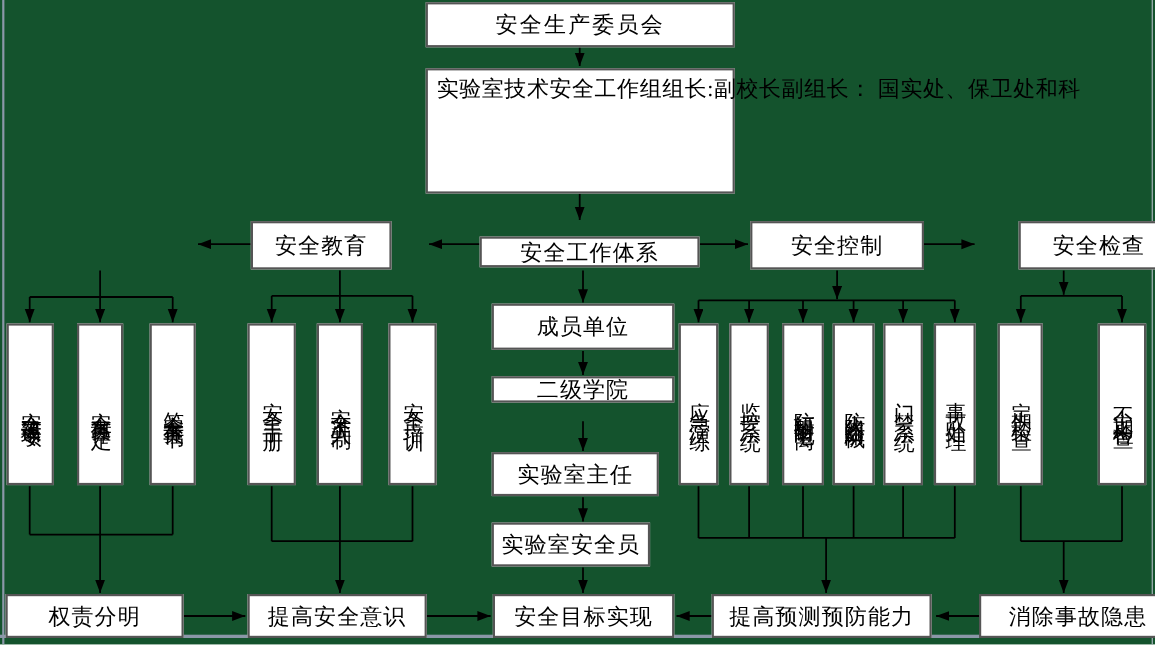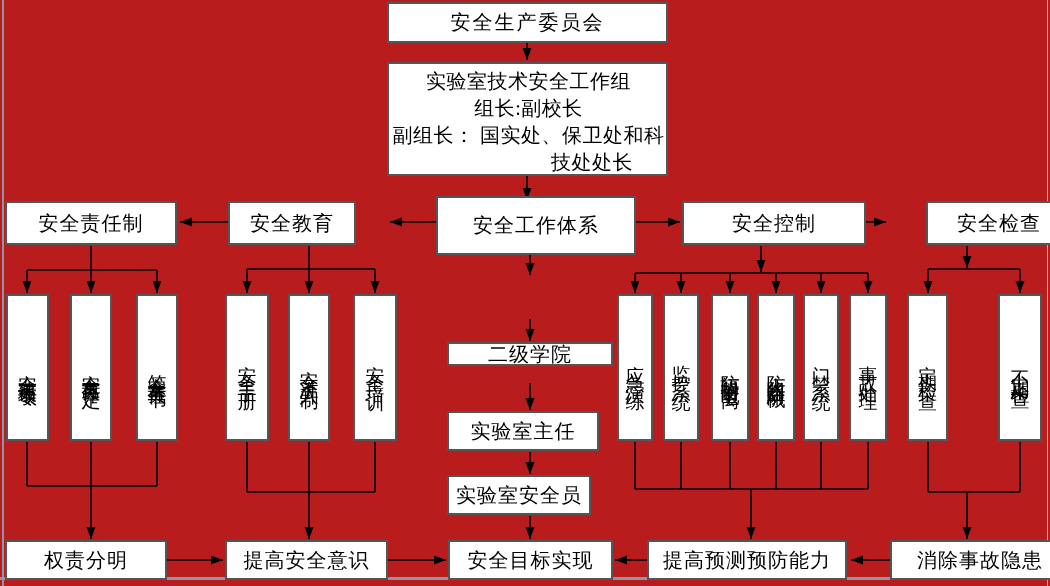--- a/index.html
+++ b/index.html
@@ -1,34 +1,34 @@
 <!DOCTYPE html>
 <html><head>
 <meta charset="utf-8">
 <style>
   html,body{margin:0;padding:0;background:#fff;}
   #stage{
-    position:relative;width:1050px;height:586px;background:#b91c1c;
+    position:relative;width:1050px;height:586px;background:#14532d;
     font-family:"Liberation Serif","DejaVu Serif",serif;color:#000;
     overflow:hidden;
   }
   .node{
     position:absolute;box-sizing:border-box;background:#fff;
     border:2px solid #555;display:flex;align-items:center;justify-content:center;
     font-size:20px;letter-spacing:1px;white-space:nowrap;z-index:2;
   }
   .node.v{
     writing-mode:vertical-rl;text-orientation:upright;
     font-size:19px;white-space:normal;
   }
   .ls9{letter-spacing:9px;}   
   .ls5{letter-spacing:5px;}   
   .ls3{letter-spacing:3px;}   
   .multiline{
-    align-items:center;justify-content:flex-start;flex-direction:column;
+    align-items:flex-start;justify-content:flex-start;flex-direction:row;
     padding:4px 6px 16px 8px;line-height:27px;letter-spacing:0.5px;
   }
   .multiline .ln{white-space:nowrap;}
   .multiline .indent{padding-left:127px;}
   svg.wires{position:absolute;left:0;top:0;z-index:1;pointer-events:none;}
   .frame{position:absolute;z-index:0;}
   #frame-left{left:2px;top:0;width:2px;height:586px;background:#8b97a8;}
   #frame-right{left:1047px;top:0;width:1px;height:586px;background:#b3bcc8;}
   #frame-bottom{left:0;top:577px;width:1050px;height:3px;background:#8b97a8;}
 </style>
@@ -124,26 +124,26 @@
 
   <div class="node" style="left:387px;top:2px;width:281px;height:41px;letter-spacing:2px">安全生产委员会</div>
 
   <div class="node multiline" style="left:387px;top:62px;width:281px;height:114px">
     <div class="ln">实验室技术安全工作组</div>
     <div class="ln">组长:副校长</div>
     <div class="ln">副组长： 国实处、保卫处和科</div>
     <div class="ln indent">技处处长</div>
   </div>
 
-  <div class="node" style="left:5px;top:201px;width:172px;height:44px">安全责任制</div>
   <div class="node" style="left:228px;top:201px;width:128px;height:44px">安全教育</div>
-  <div class="node" style="left:436px;top:196px;width:200px;height:59px">安全工作体系</div>
-  <div class="node" style="left:682px;top:201px;width:184px;height:44px">安全控制</div>
+  <div class="node" style="left:436px;top:215px;width:200px;height:28px">安全工作体系</div>
+  <div class="node" style="left:682px;top:201px;width:158px;height:44px">安全控制</div>
   <div class="node" style="left:926px;top:201px;width:146px;height:44px">安全检查</div>
 
+  <div class="node" style="left:447px;top:276px;width:166px;height:42px">成员单位</div>
   <div class="node" style="left:447px;top:342px;width:166px;height:24px">二级学院</div>
   <div class="node" style="left:447px;top:411px;width:152px;height:40px">实验室主任</div>
   <div class="node" style="left:447px;top:475px;width:144px;height:40px">实验室安全员</div>
 
   <div class="node v ls3" style="left:6px;top:294px;width:43px;height:147px">安全建设专项</div>
   <div class="node v ls3" style="left:70px;top:294px;width:42px;height:147px">安全责任界定</div>
   <div class="node v ls3" style="left:136px;top:294px;width:42px;height:147px">签安全责任书</div>
 
   <div class="node v ls9" style="left:225px;top:294px;width:44px;height:147px">安全手册</div>
   <div class="node v ls5" style="left:288px;top:294px;width:42px;height:147px">安全准入制</div>

